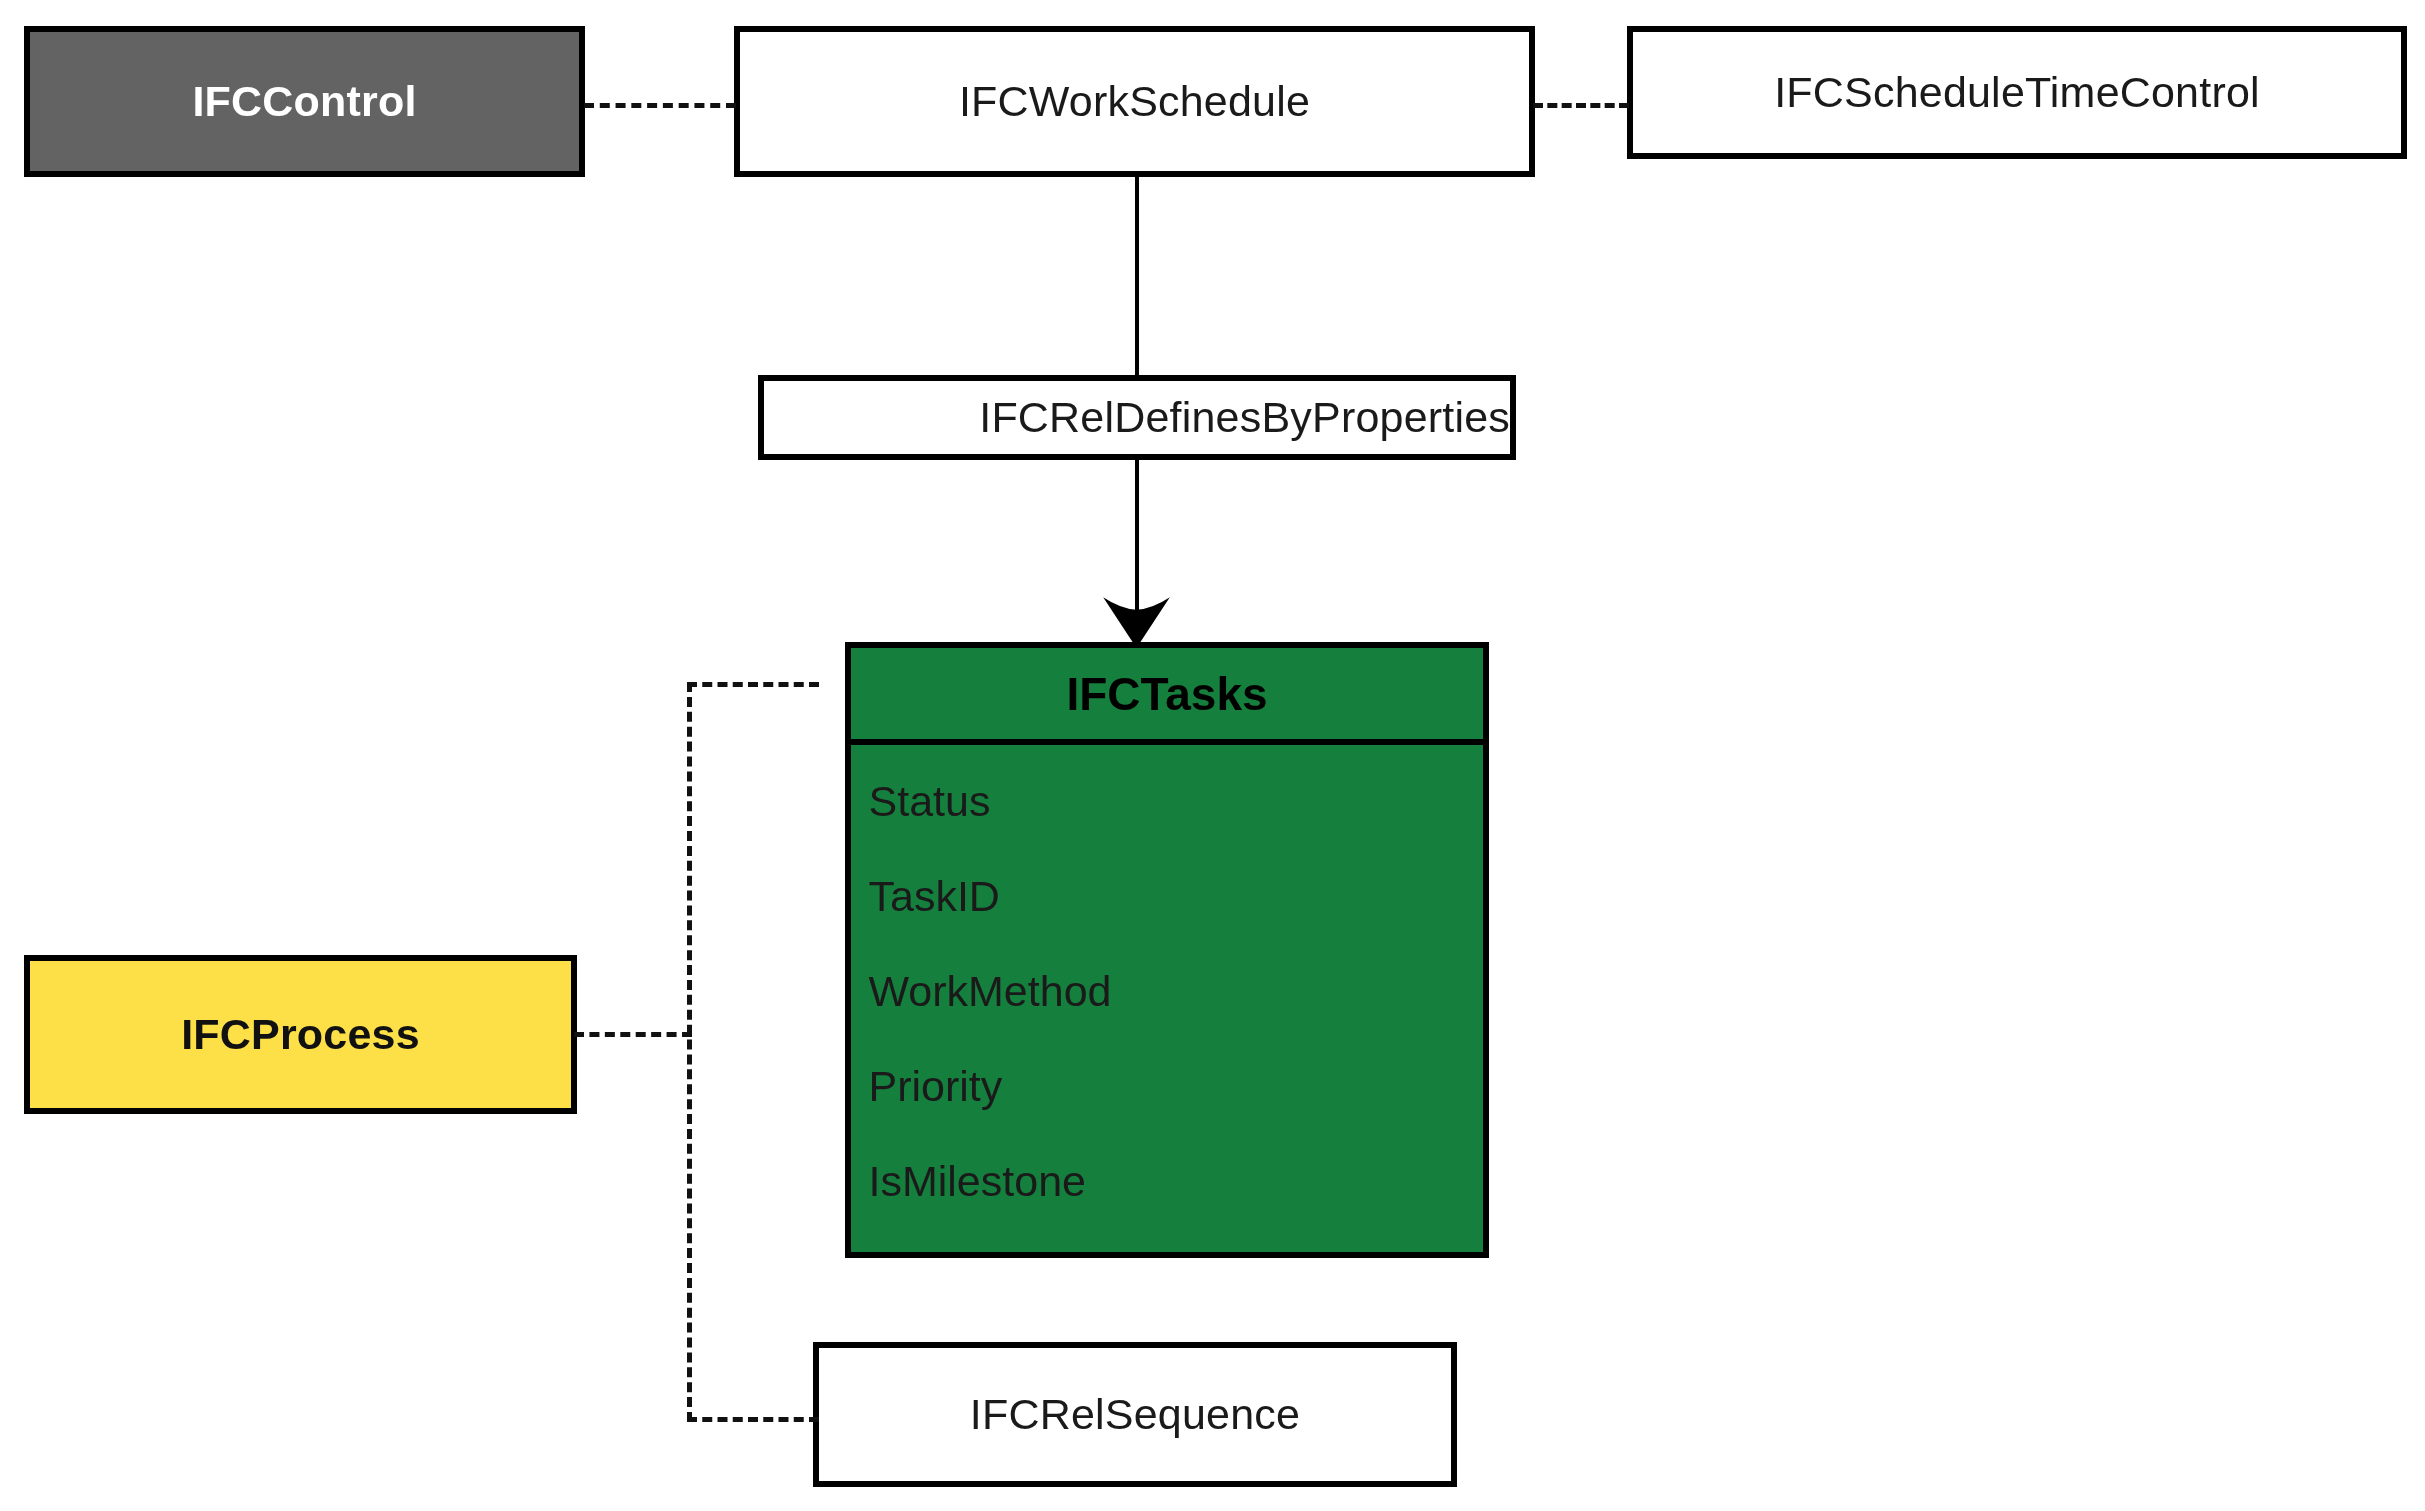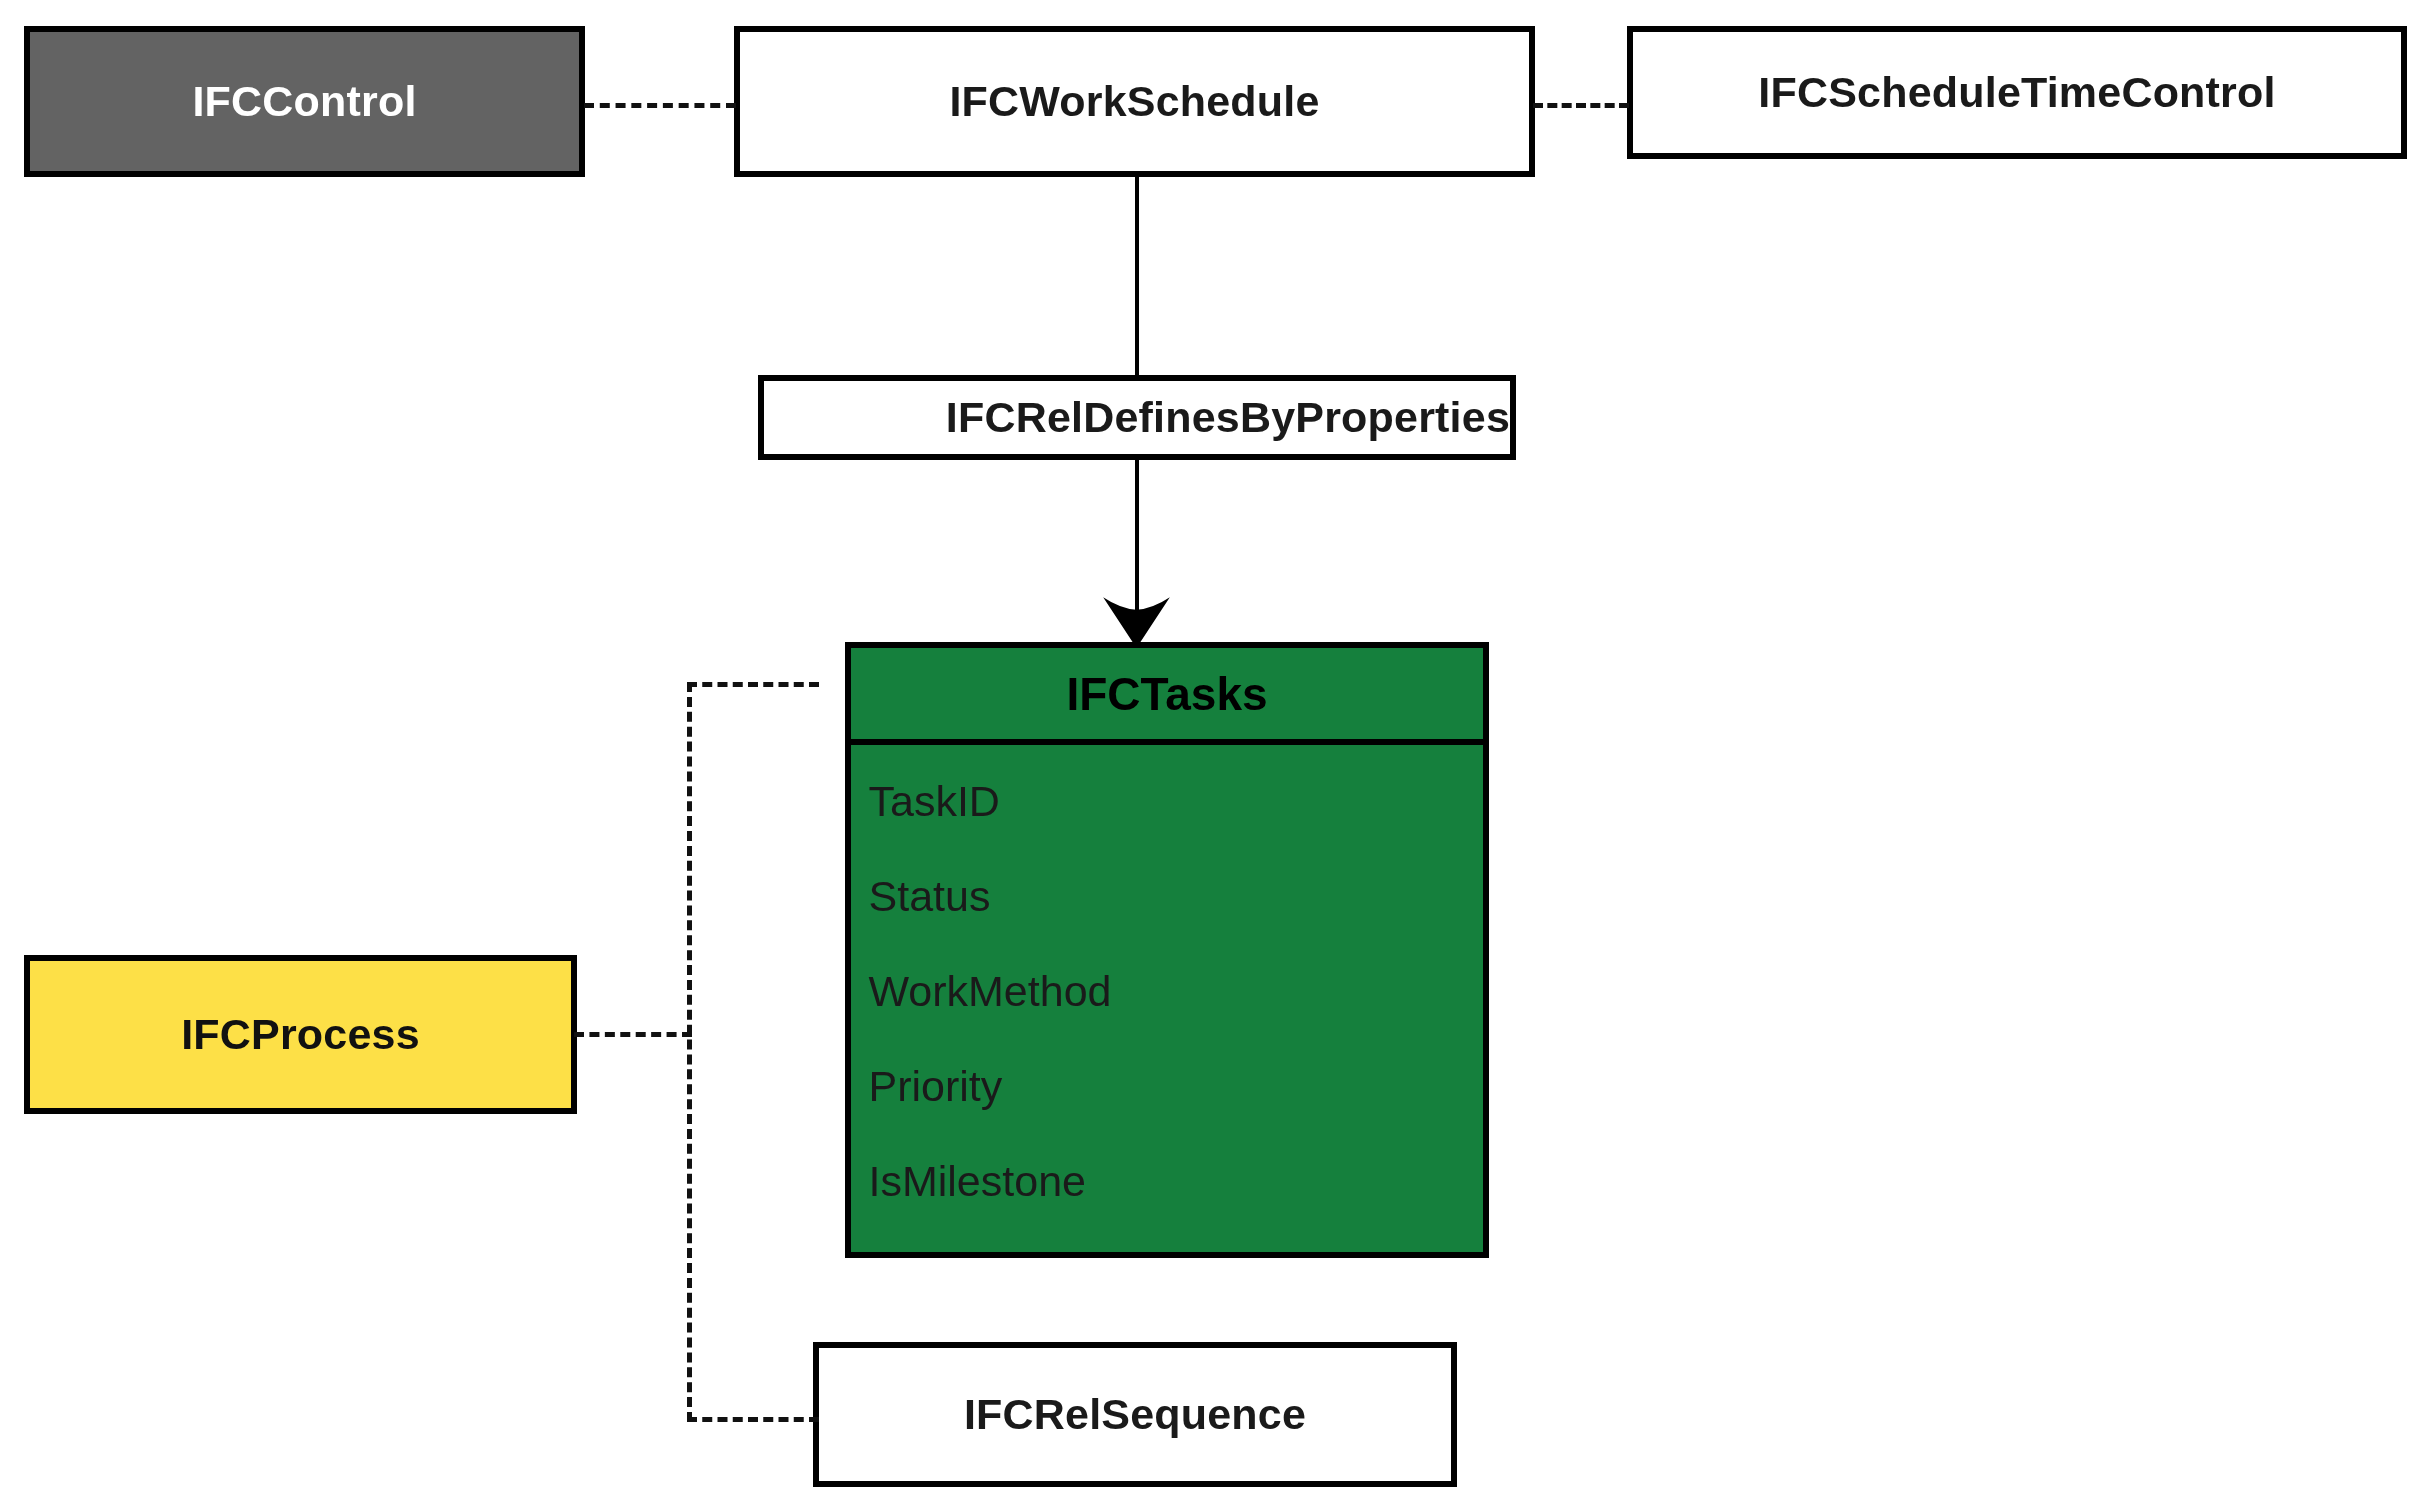--- a/index.html
+++ b/index.html
@@ -23,21 +23,20 @@
     box-sizing: border-box;
     border: 6.4px solid #000000;
     background: #ffffff;
     display: flex;
     align-items: center;
     justify-content: center;
     color: #1a1a1a;
     font-size: 43px;
     line-height: 1.1;
     letter-spacing: 0.2px;
-    font-weight: bold;
   }
   .node.gray {
     background: #636363;
     color: #ffffff;
     font-weight: bold;
   }
   .node.blue {
     background: #fde047;
     color: #111111;
     font-weight: bold;
@@ -135,22 +134,22 @@
 
   <div class="arrowhead" style="left:1100px; top:586px;">
     <svg width="73" height="62" viewBox="0 0 92 78" xmlns="http://www.w3.org/2000/svg">
       <path d="M 46 78 L 4 14 Q 25 28 46 30 Q 67 28 88 14 Z" fill="#000000"></path>
     </svg>
   </div>
 
   <div id="entity-tasks" style="left:813px; top:642px; width:644px; height:616px;">
     <div class="entity-header">IFCTasks</div>
     <div class="entity-body">
+      <div class="attr">Status</div>
       <div class="attr">TaskID</div>
-      <div class="attr">Status</div>
       <div class="attr">WorkMethod</div>
       <div class="attr">Priority</div>
       <div class="attr">IsMilestone</div>
     </div>
   </div>
 
   <div class="node blue" style="left:24px; top:955px; width:553px; height:159px;">
     <span>IFCProcess</span>
   </div>
 

